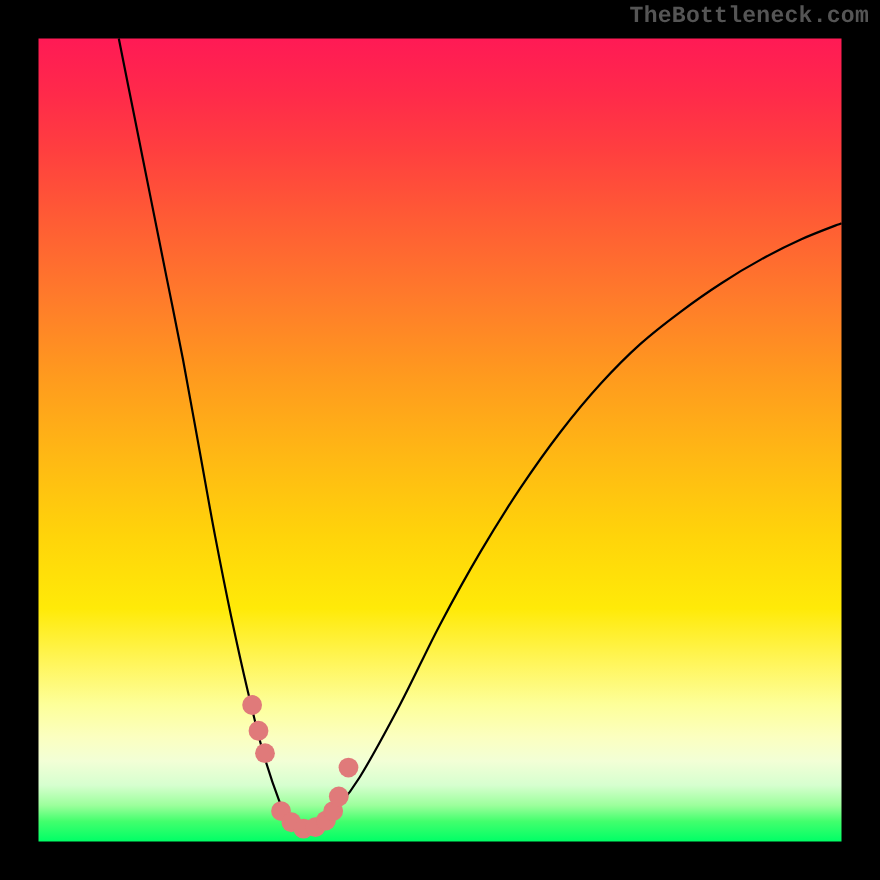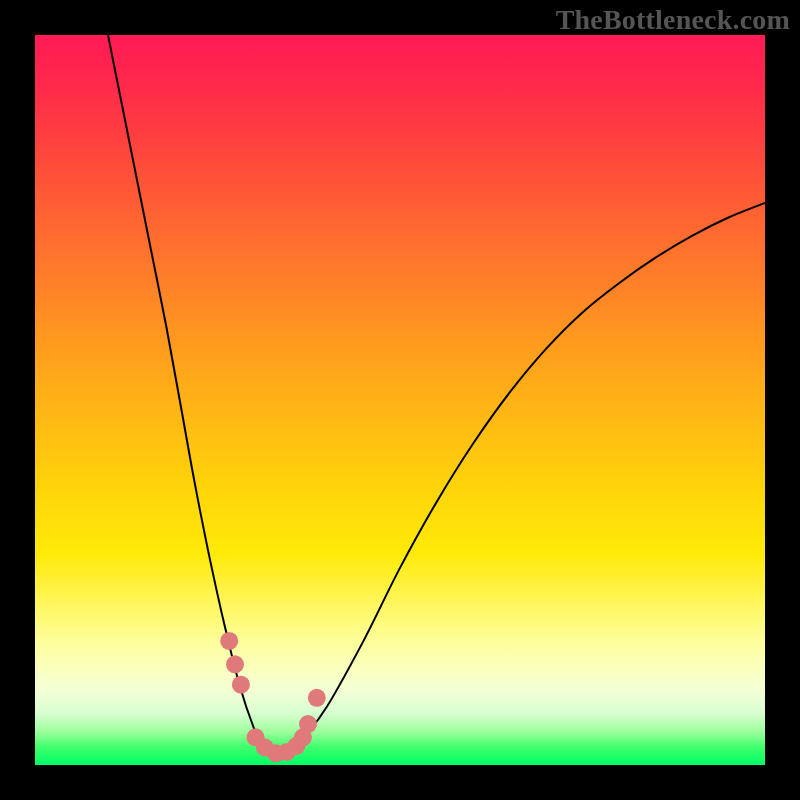--- a/index.html
+++ b/index.html
@@ -7,22 +7,22 @@
   .frame {
     position: relative;
     width: 800px;
     height: 800px;
     background: #000;
   }
   .watermark {
     position: absolute;
     top: 4px;
     right: 10px;
-    font-family: Liberation Serif, serif;
-    font-size: 28px;
+    font-family: Liberation Mono, monospace;
+    font-size: 21px;
     font-weight: 600;
     color: #555;
     letter-spacing: 0.2px;
     user-select: none;
   }
   .plot {
     position: absolute;
     left: 35px;
     top: 35px;
     width: 730px;

